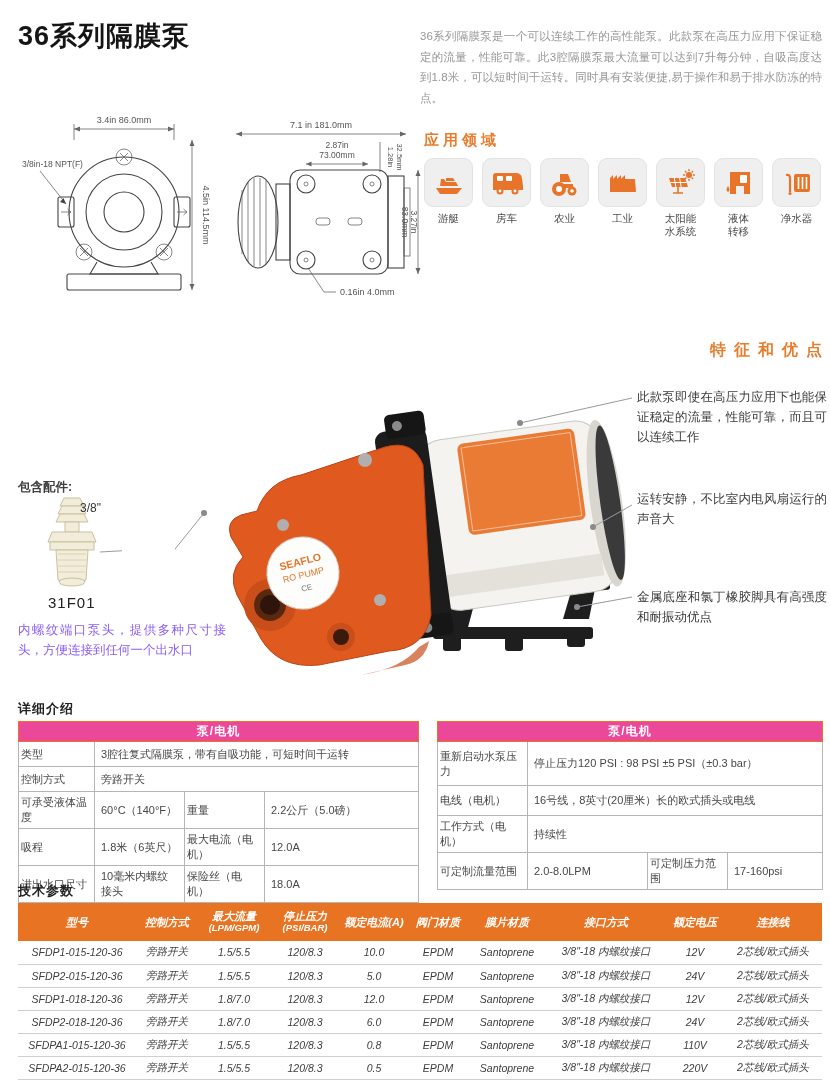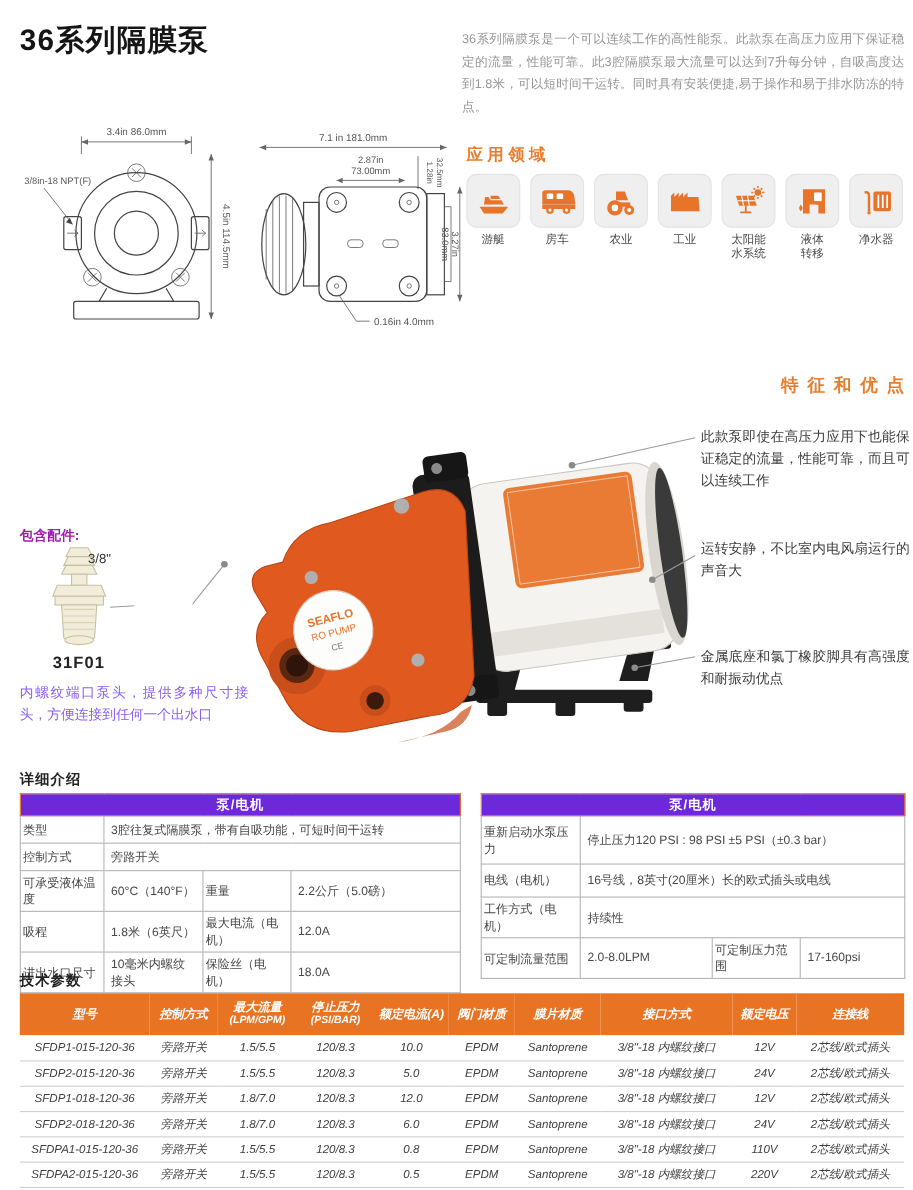--- a/index.html
+++ b/index.html
@@ -29,29 +29,29 @@
               display:flex; align-items:center; justify-content:center; }
   .app-label { margin-top:5px; font-size:10.5px; color:#4a4a4a; text-align:center; white-space:pre-line; line-height:1.25; }
 
   
   .features-title { left:0; top:340px; width:100%; text-align:right; font-size:16px; font-weight:bold;
                     color:#e87d2e; letter-spacing:8px; }
   .callout { width:190px; font-size:12.5px; color:#3c3c3c; line-height:1.6; text-align:justify;font-family:Liberation Mono, monospace; }
   .callout-1 { left:637px; top:388px; }
   .callout-2 { left:637px; top:490px; }
   .callout-3 { left:637px; top:588px; }
-  .included-label { left:18px; top:479px; font-size:12.5px; font-weight:bold; color:#a21caf; }
+  .included-label { left:18px; top:479px; font-size:12.5px; font-weight:bold; color:#404040; }
   .fitting-size { left:80px; top:501px; font-size:12px; color:#333; }
-  .fitting-code { left:48px; top:594px; font-size:15px; font-weight:bold; color:#222; letter-spacing:1px; }
+  .fitting-code { left:48px; top:594px; font-size:15px; font-weight:normal; color:#222; letter-spacing:1px; }
   .left-note { left:18px; top:620px; width:208px; font-size:12.5px; color:#8b5cf6; line-height:1.6; text-align:justify; }
 
   
   .section-label { font-size:13px; color:#222; font-weight:bold; letter-spacing:1px; }
   .detail-table { border-collapse:collapse; table-layout:fixed; }
-  .detail-table th { background:#6d28d9; color:#fff; font-size:12px; font-weight:bold; height:20px;
+  .detail-table th { background:#ec4899; color:#fff; font-size:12px; font-weight:bold; height:20px;
                      border:1px solid #e87322; letter-spacing:1px; }
   .detail-table td { border:1px solid #b5b5b5; font-size:11px; color:#474747; padding:3px 6px; height:25px; }
   .detail-table td.lbl { padding:3px 2px; }
 
   
   .specs-table { border-collapse:collapse; table-layout:fixed; width:804px;font-style:italic; }
   .specs-table th { background:#e87322; color:#fff; font-size:11px; font-weight:bold; height:38px;
                     line-height:1.15; padding:2px 1px; }
   .specs-table th .sub { font-size:9.5px; font-weight:bold; display:block; }
   .specs-table td { font-size:10.5px; color:#3e3e3e; text-align:center; height:23px;

